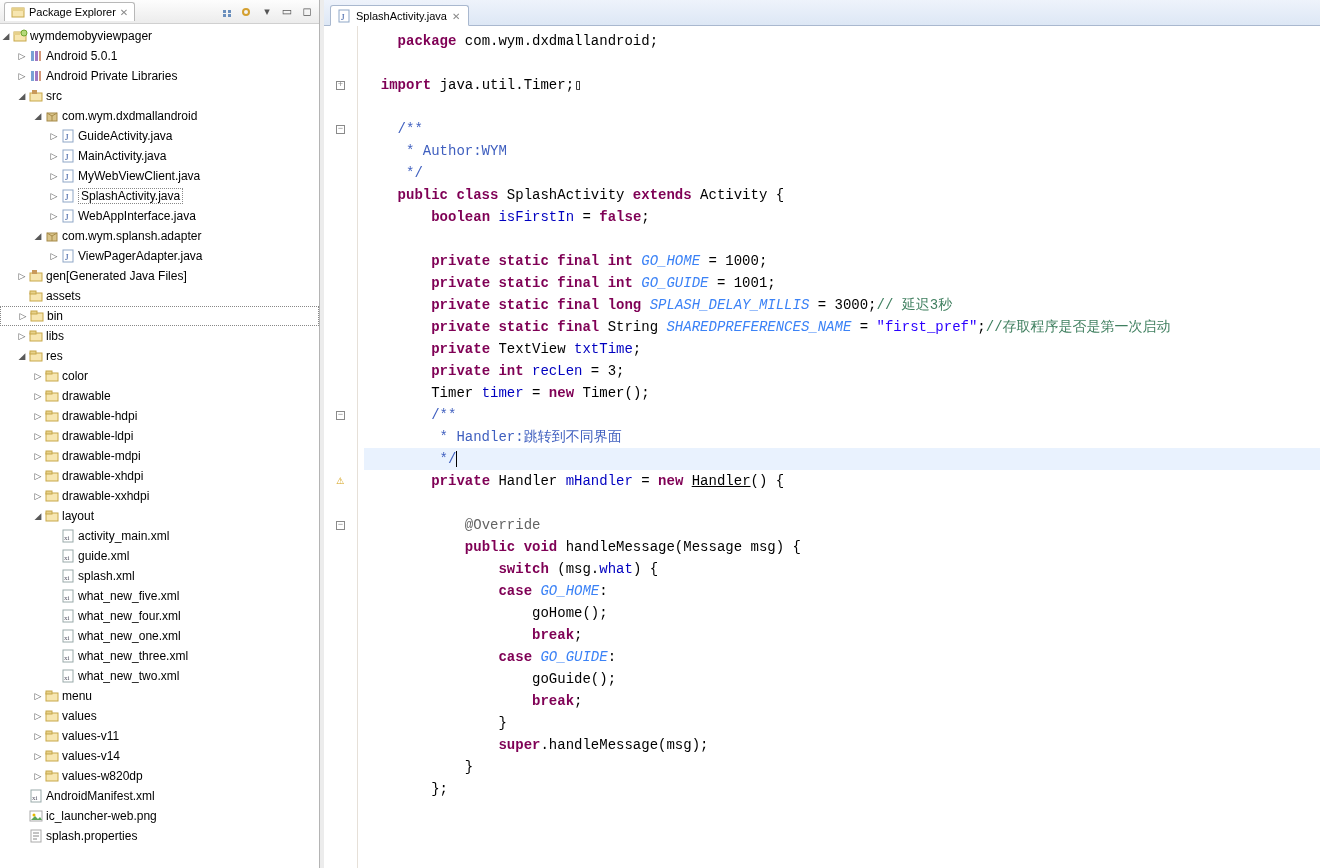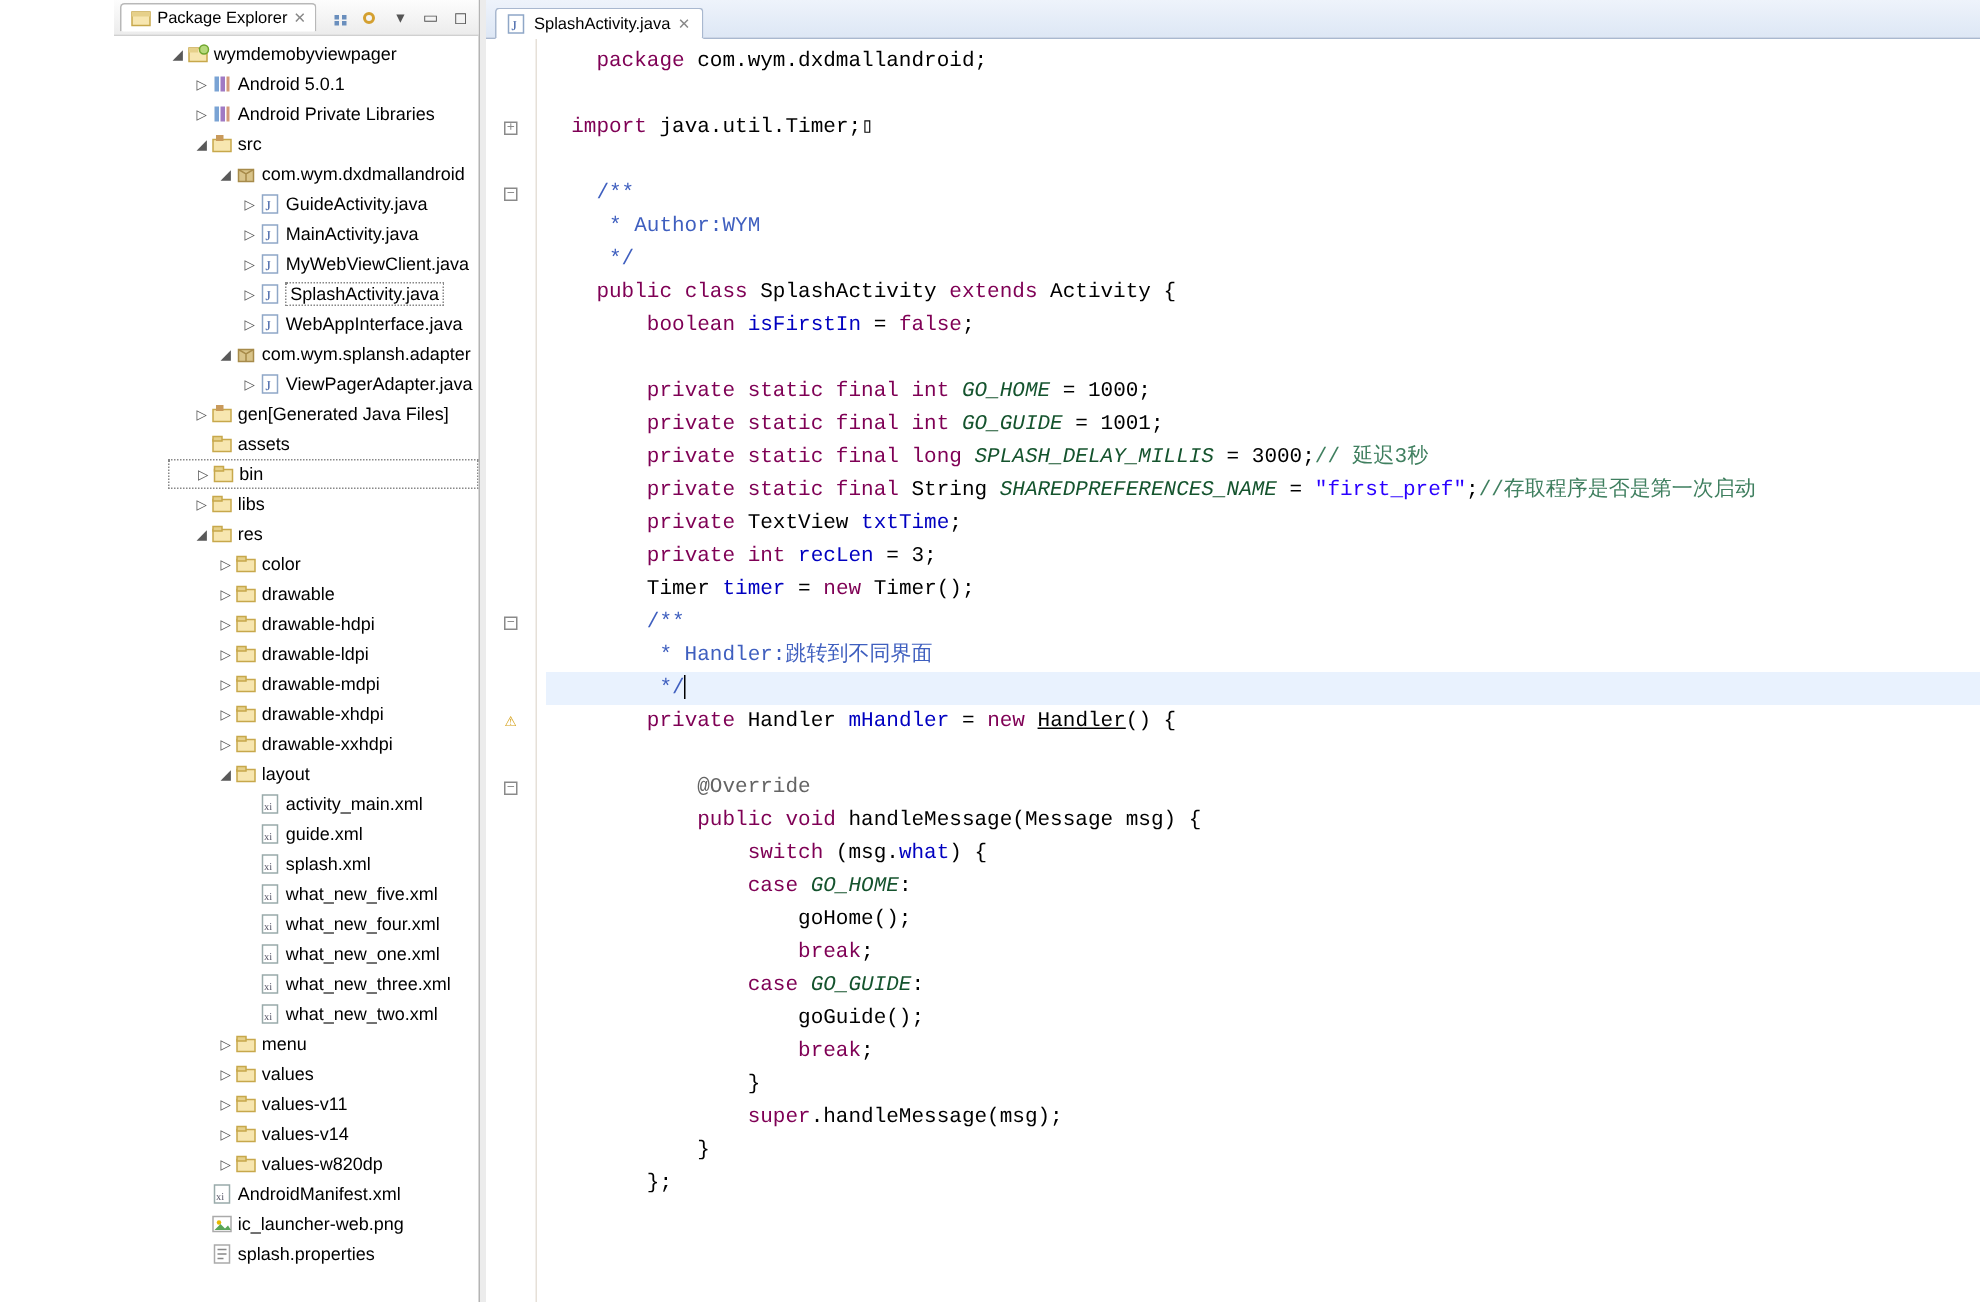--- a/index.html
+++ b/index.html
@@ -15,21 +15,20 @@
     height: 868px;
     background: #fff;
   }
   
   .left-panel {
     width: 320px;
     display: flex;
     flex-direction: column;
     border-right: 1px solid #b4b4b4;
     background: #fff;
-    align-items: flex-end;
   }
   .view-header {
     display: flex;
     align-items: center;
     height: 24px;
     background: linear-gradient(#fdfdfd, #ececec);
     border-bottom: 1px solid #d0d0d0;
     padding: 0 4px;
     font-size: 11px;
     gap: 4px;
@@ -141,27 +140,27 @@
   }
   .code {
     flex:1;
     padding:4px 0 4px 6px;
     white-space:pre;
     overflow:auto;
     color:#000;
   }
   .code .line { height:22px; display:block; }
   .code .line.hl { background:#e9f2fe; }
-  .kw { color:#7f0055; font-weight:normal; }
+  .kw { color:#7f0055; font-weight:bold; }
   .str { color:#2a00ff; }
   .cmnt { color:#3f7f5f; }
   .jdoc { color:#3f5fbf; }
   .ann { color:#646464; }
   .fld { color:#0000c0; }
-  .sta { color:#14532d; font-style:italic; }
+  .sta { color:#3b82f6; font-style:italic; }
   .caret { border-left:1px solid #000; display:inline-block; height:16px; vertical-align:middle; }
   .sash {
     width:4px; background:#ececec; cursor:col-resize;
   }
   
   svg { display:block; }
 </style>
 </head>
 <body>
 

